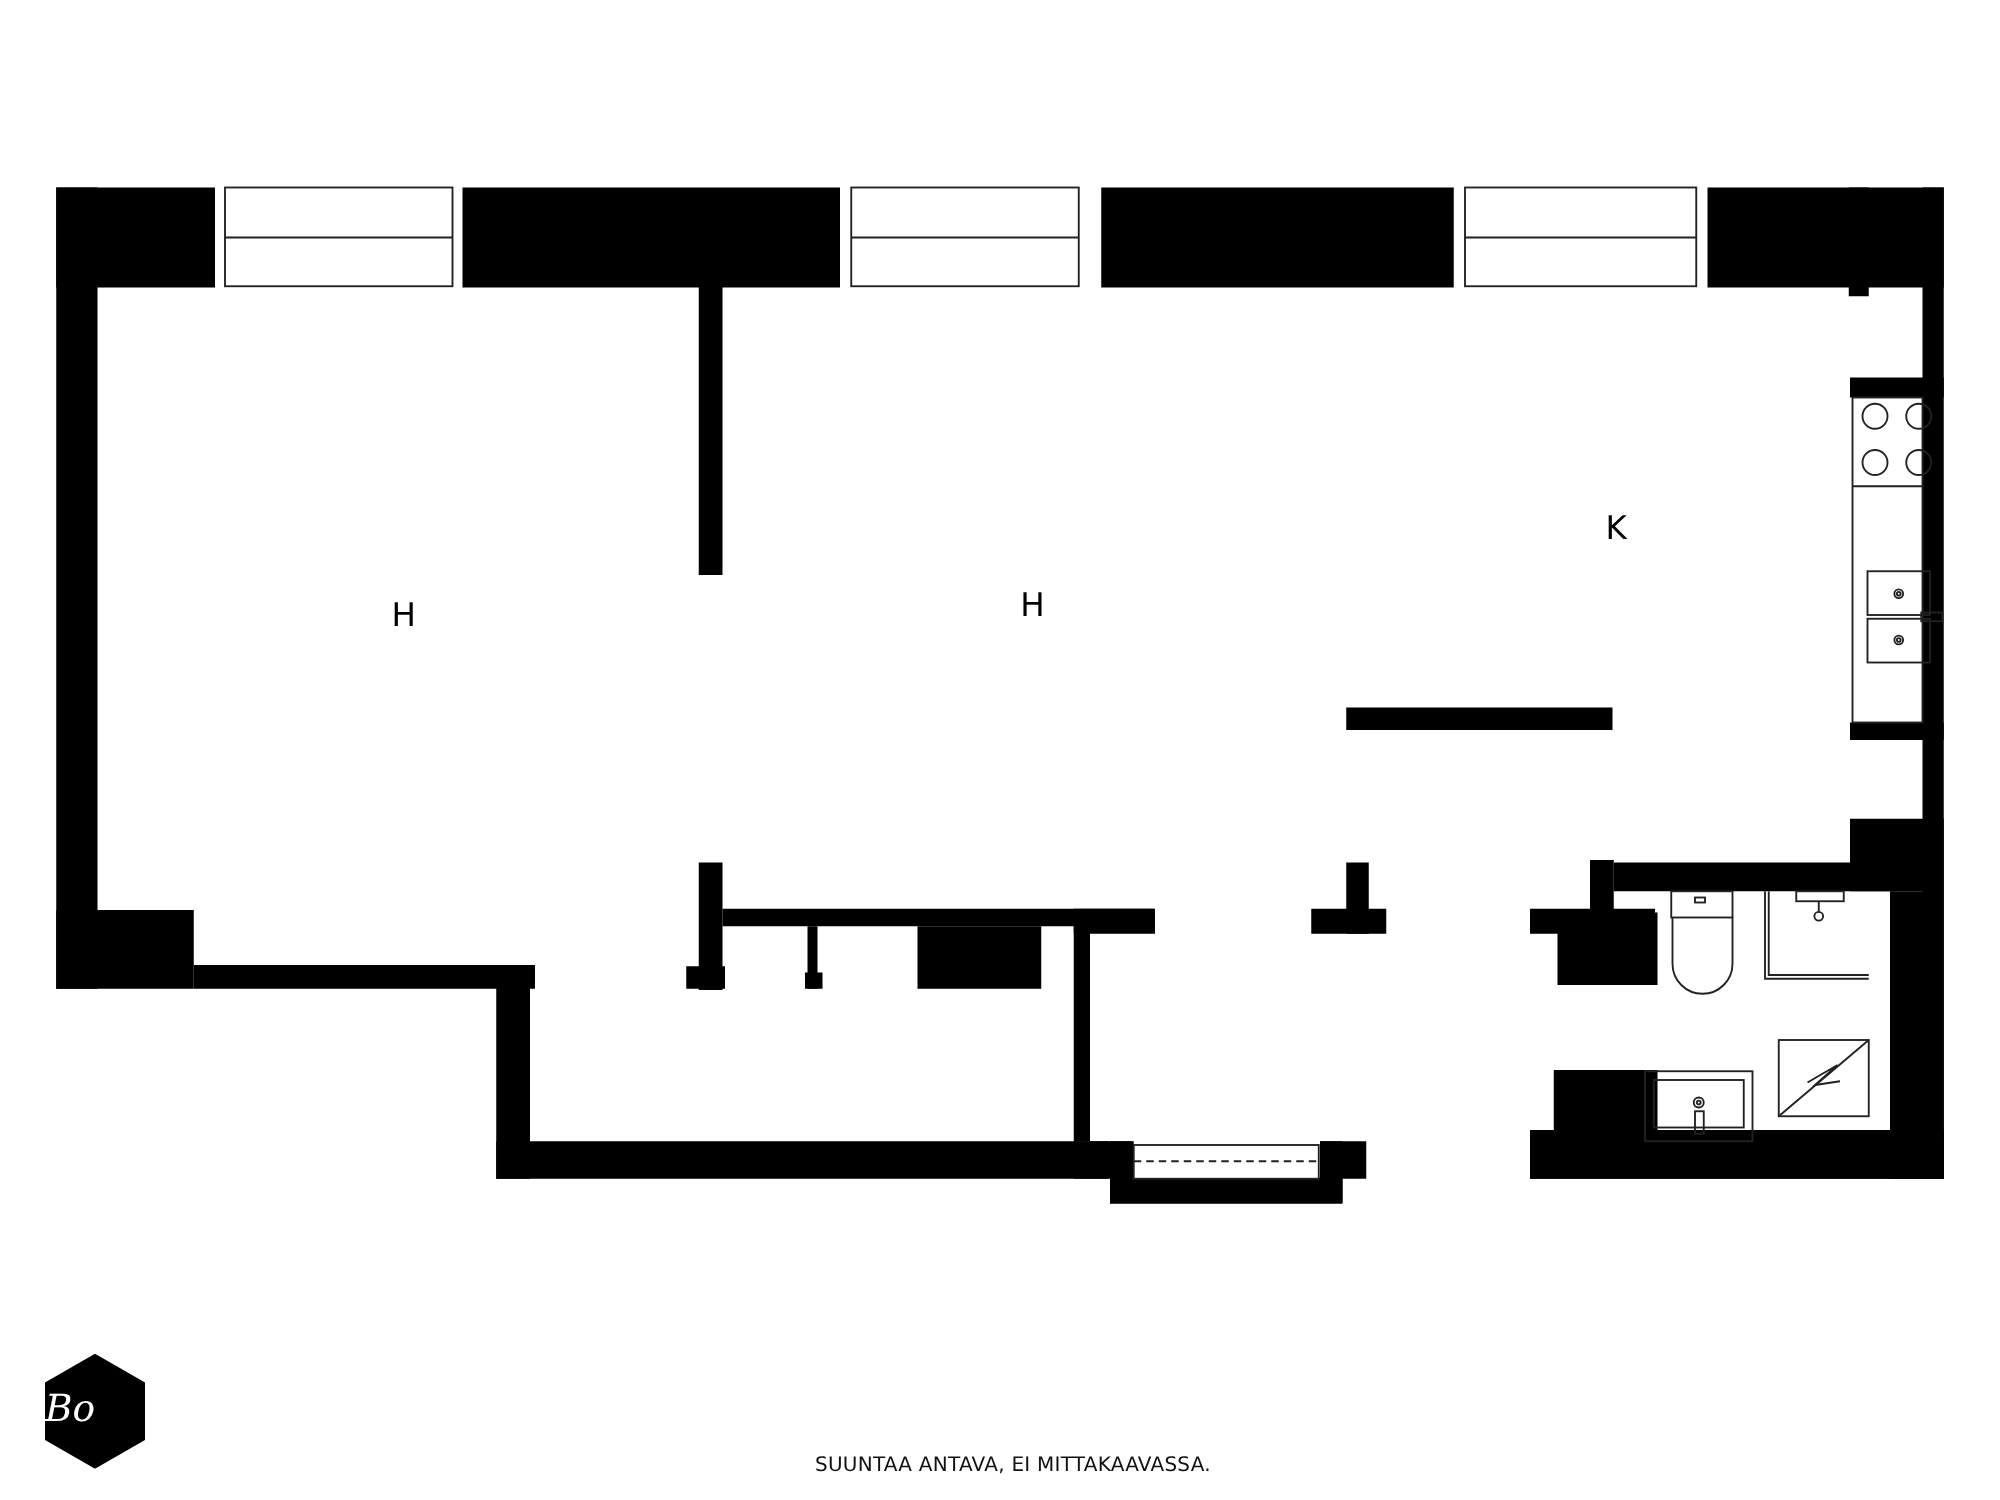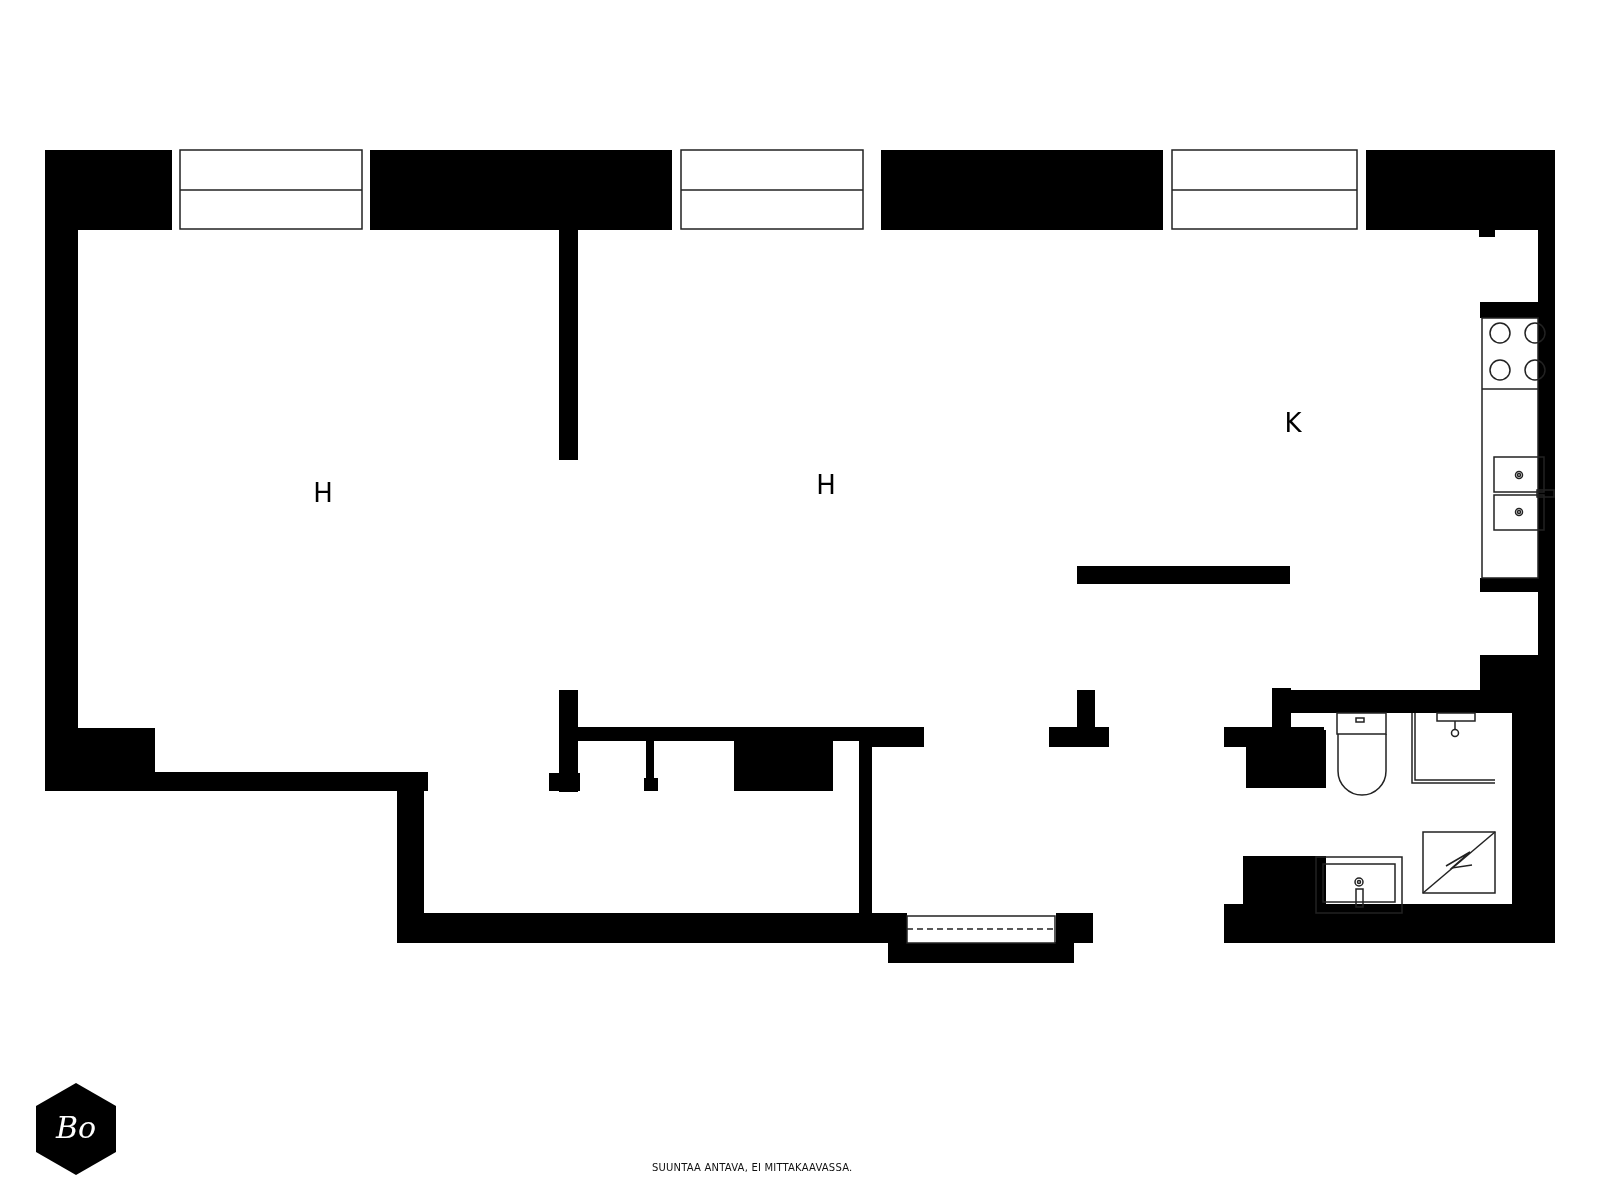--- a/index.html
+++ b/index.html
@@ -1,21 +1,21 @@
 <!DOCTYPE html>
 <html><head>
 <meta charset="utf-8">
 <style>
   html,body{margin:0;padding:0;background:#ffffff;}
   body{width:1600px;height:1200px;position:relative;overflow:hidden;font-family:"DejaVu Sans","Liberation Sans",sans-serif;}
   .plan{position:absolute;left:0;top:0;width:1600px;height:1200px;}
   .label{position:absolute;font-size:26px;color:#000;font-family:"DejaVu Sans",sans-serif;line-height:1;transform:translate(-50%,-50%);}
-  .footer{position:absolute;left:652px;top:1162px;font-size:10px;color:#111;letter-spacing:0.2px;font-family:"DejaVu Sans",sans-serif;}
+  .footer{position:absolute;left:652px;top:1162px;font-size:16px;color:#111;letter-spacing:0.2px;font-family:"DejaVu Sans",sans-serif;}
   .logo{position:absolute;left:36px;top:1083px;width:80px;height:92px;}
-  .logo-text{position:absolute;left:36px;top:1108px;width:80px;text-align:center;color:#fff;font-family:"DejaVu Serif",serif;font-style:italic;font-size:30px;line-height:40px;}
+  .logo-text{position:absolute;left:36px;top:1108px;width:80px;color:#fff;font-family:"DejaVu Serif",serif;font-style:italic;font-size:30px;line-height:40px;}
 </style>
 </head>
 <body>
 
 <svg class="plan" viewBox="0 0 1600 1200" width="1600" height="1200" xmlns="http://www.w3.org/2000/svg">
   <g fill="#000">
 
     <rect x="45" y="150" width="127" height="80"></rect>
     <rect x="370" y="150" width="302" height="80"></rect>
     <rect x="881" y="150" width="282" height="80"></rect>

